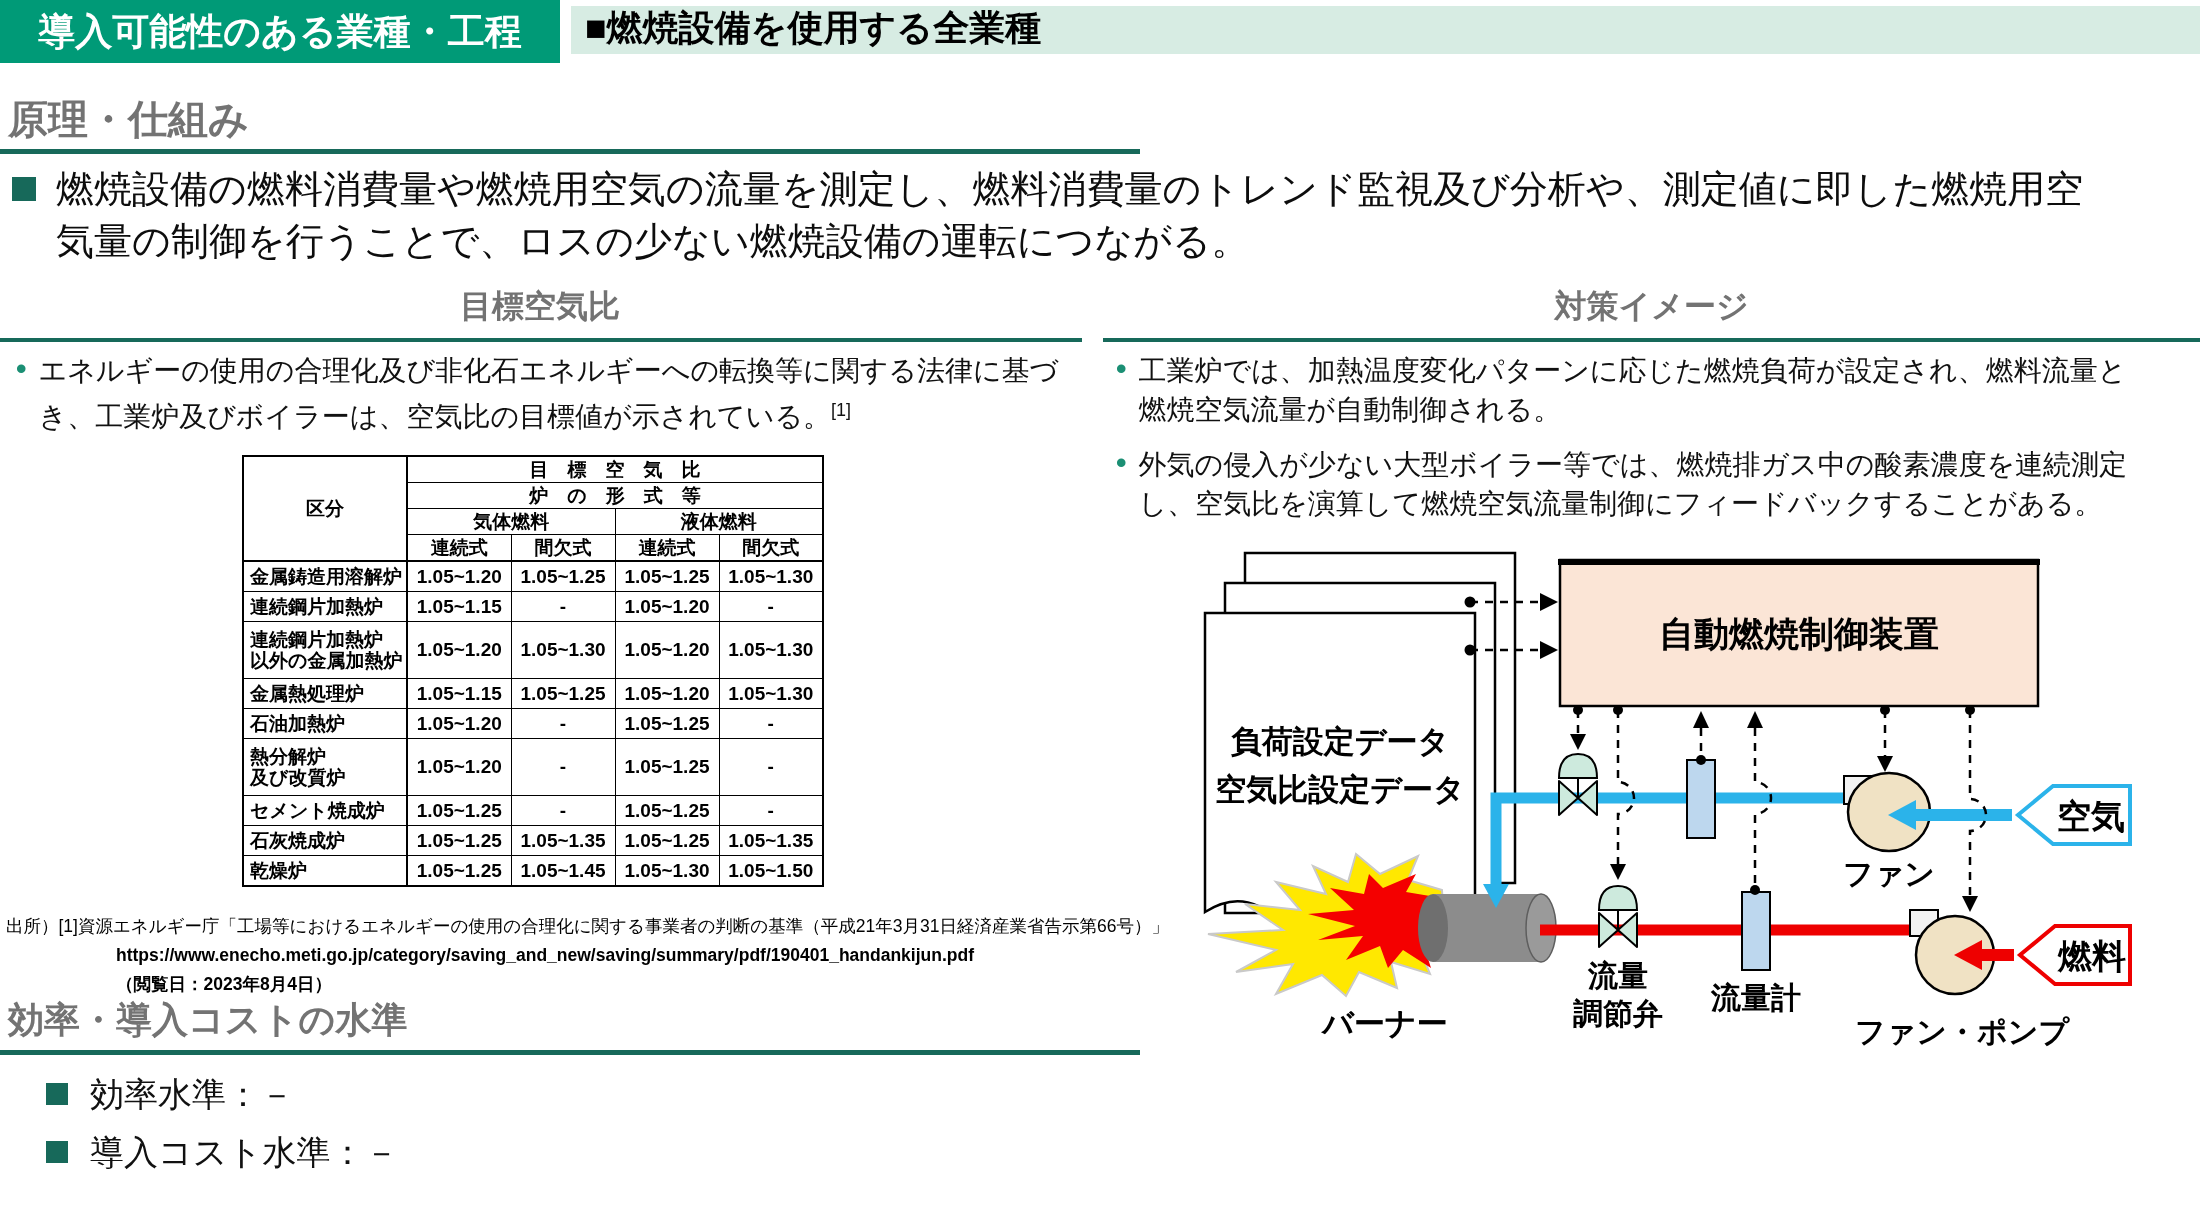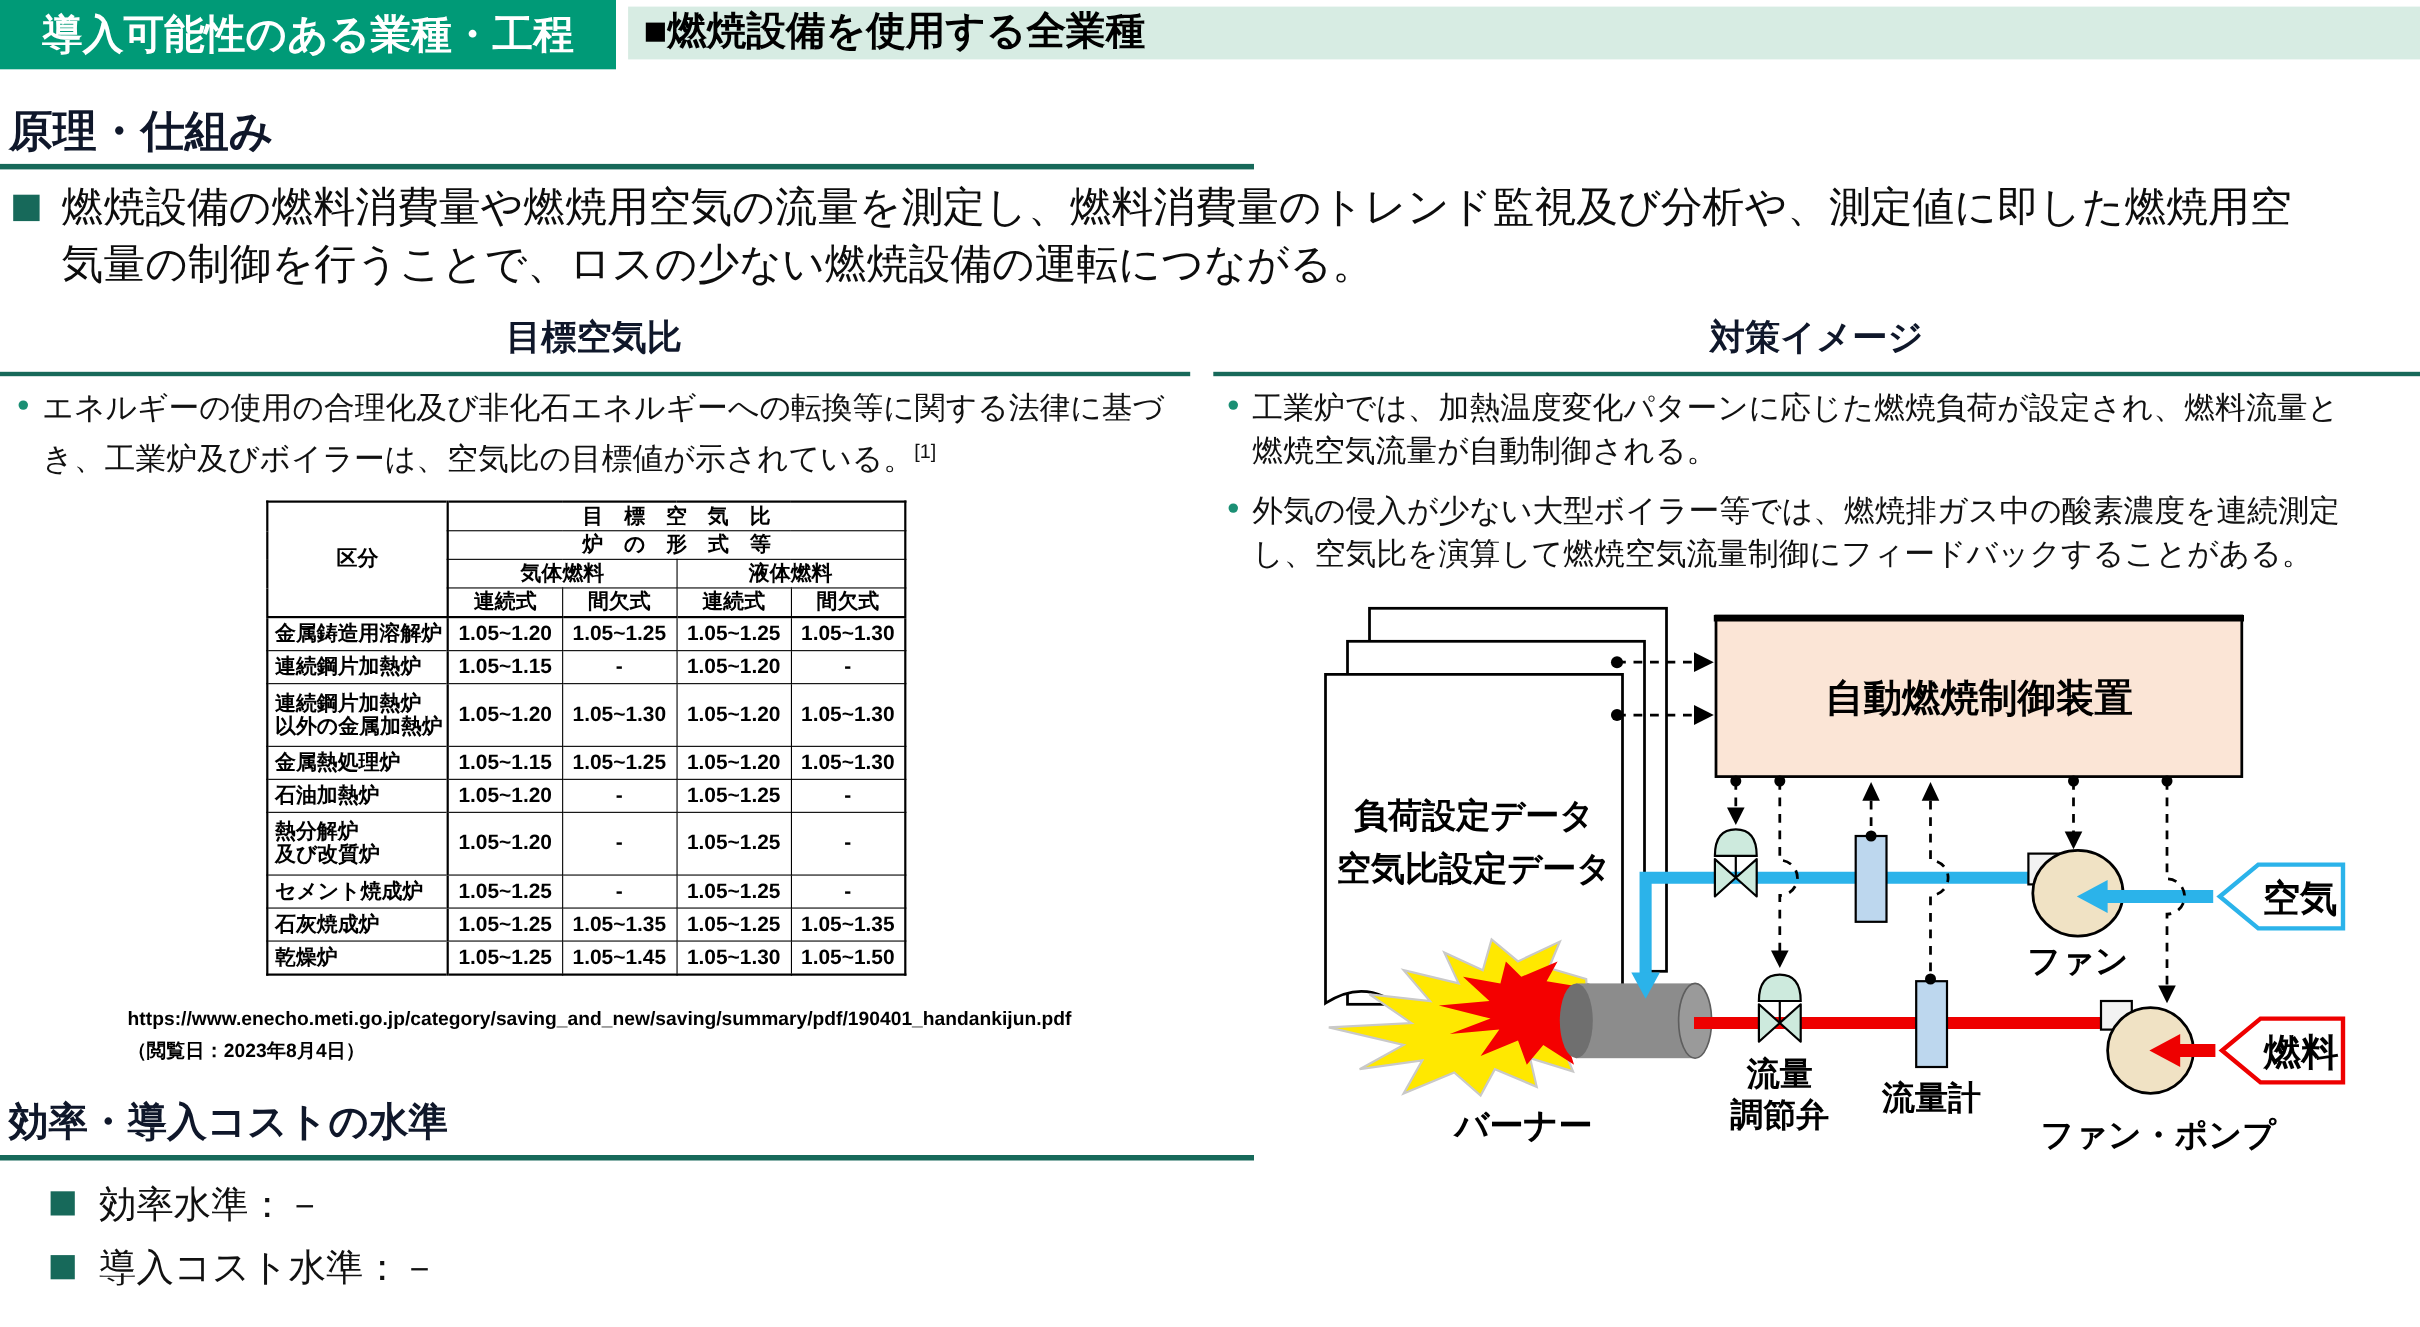--- a/index.html
+++ b/index.html
@@ -5,21 +5,21 @@
   html,body{margin:0;padding:0;background:#fff;}
   #page{position:relative;width:2200px;height:1206px;background:#fff;overflow:hidden;
         font-family:"Liberation Sans","DejaVu Sans",sans-serif;color:#111;}
   .abs{position:absolute;}
   
   #green-box{left:0;top:0;width:560px;height:63px;background:#009A77;color:#fff;
              font-size:37px;font-weight:bold;text-align:center;line-height:63px;}
   #band{left:571px;top:6px;width:1629px;height:48px;background:#D7ECE3;font-family:Liberation Mono, monospace;}
   #band .t{font-size:36px;font-weight:bold;line-height:49px;padding-left:14px;color:#000;}
   
-  .sec-title{font-weight:bold;color:#0f172a;}
+  .sec-title{font-weight:bold;color:#737373;}
   .rule{background:#17695A;}
   
   .sqbullet{display:inline-block;background:#17695A;flex:0 0 auto;}
   .dotbullet{color:#1B8F74;font-weight:bold;flex:0 0 auto;}
   .flexrow{display:flex;}
   
   table.airtbl{border-collapse:collapse;border:2.5px solid #000;background:#fff;
                font-weight:bold;font-size:19px;color:#000;table-layout:fixed;}
   table.airtbl td{border:1.5px solid #000;text-align:center;padding:0 2px;height:29px;line-height:1.12;}
   table.airtbl tr.h td{height:25px;}
@@ -149,20 +149,21 @@
       <td class="lab">乾燥炉</td>
       <td>1.05~1.25</td>
       <td>1.05~1.45</td>
       <td>1.05~1.30</td>
       <td>1.05~1.50</td>
     </tr>
   </tbody>
     </table>
 
   <div class="abs" id="source" style="left:6px;top:912px;">
+    <div>出所）[1]資源エネルギー庁「工場等におけるエネルギーの使用の合理化に関する事業者の判断の基準（平成21年3月31日経済産業省告示第66号）」</div>
     <div class="ind">https://www.enecho.meti.go.jp/category/saving_and_new/saving/summary/pdf/190401_handankijun.pdf</div>
     <div class="ind">（閲覧日：2023年8月4日）</div>
   </div>
 
   <div class="abs sec-title" style="left:8px;top:996px;font-size:36px;">効率・導入コストの水準</div>
   <div class="abs rule" style="left:0;top:1050px;width:1140px;height:5px;"></div>
   <div class="abs flexrow" style="left:46px;top:1072px;">
     <span class="sqbullet" style="width:22px;height:22px;margin:11px 22px 0 0;"></span>
     <div style="font-size:34px;">効率水準：－</div>
   </div>

